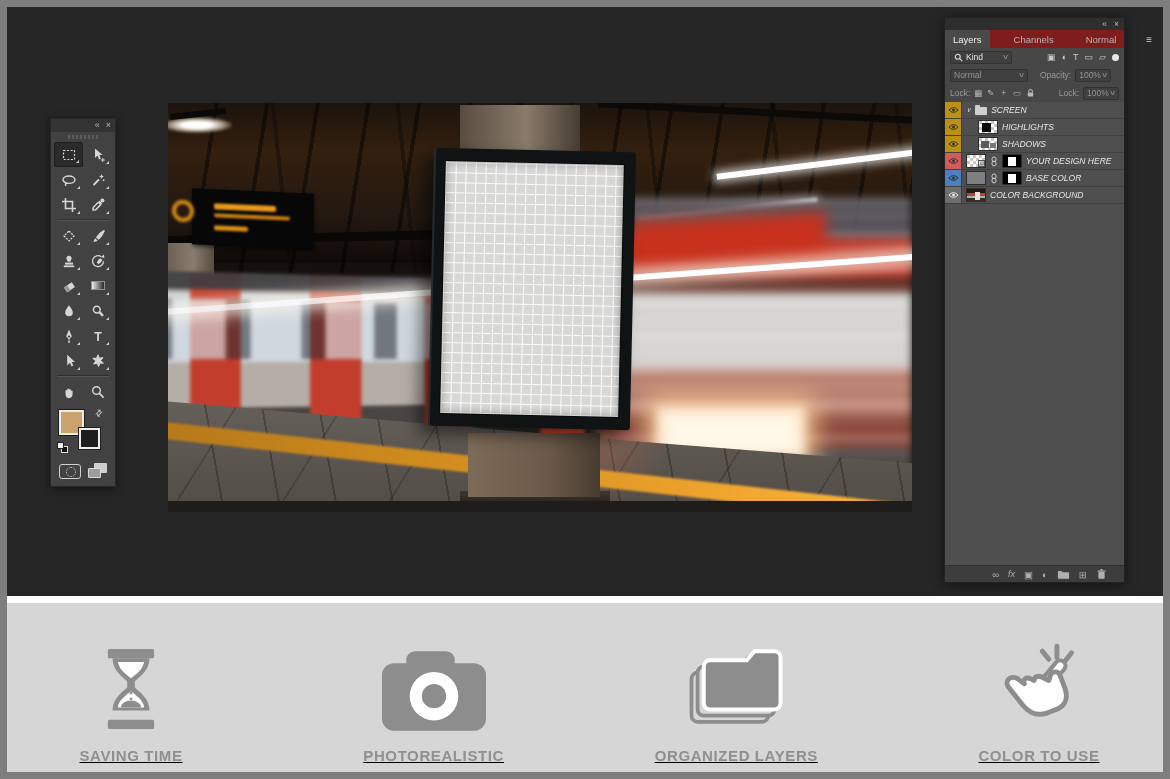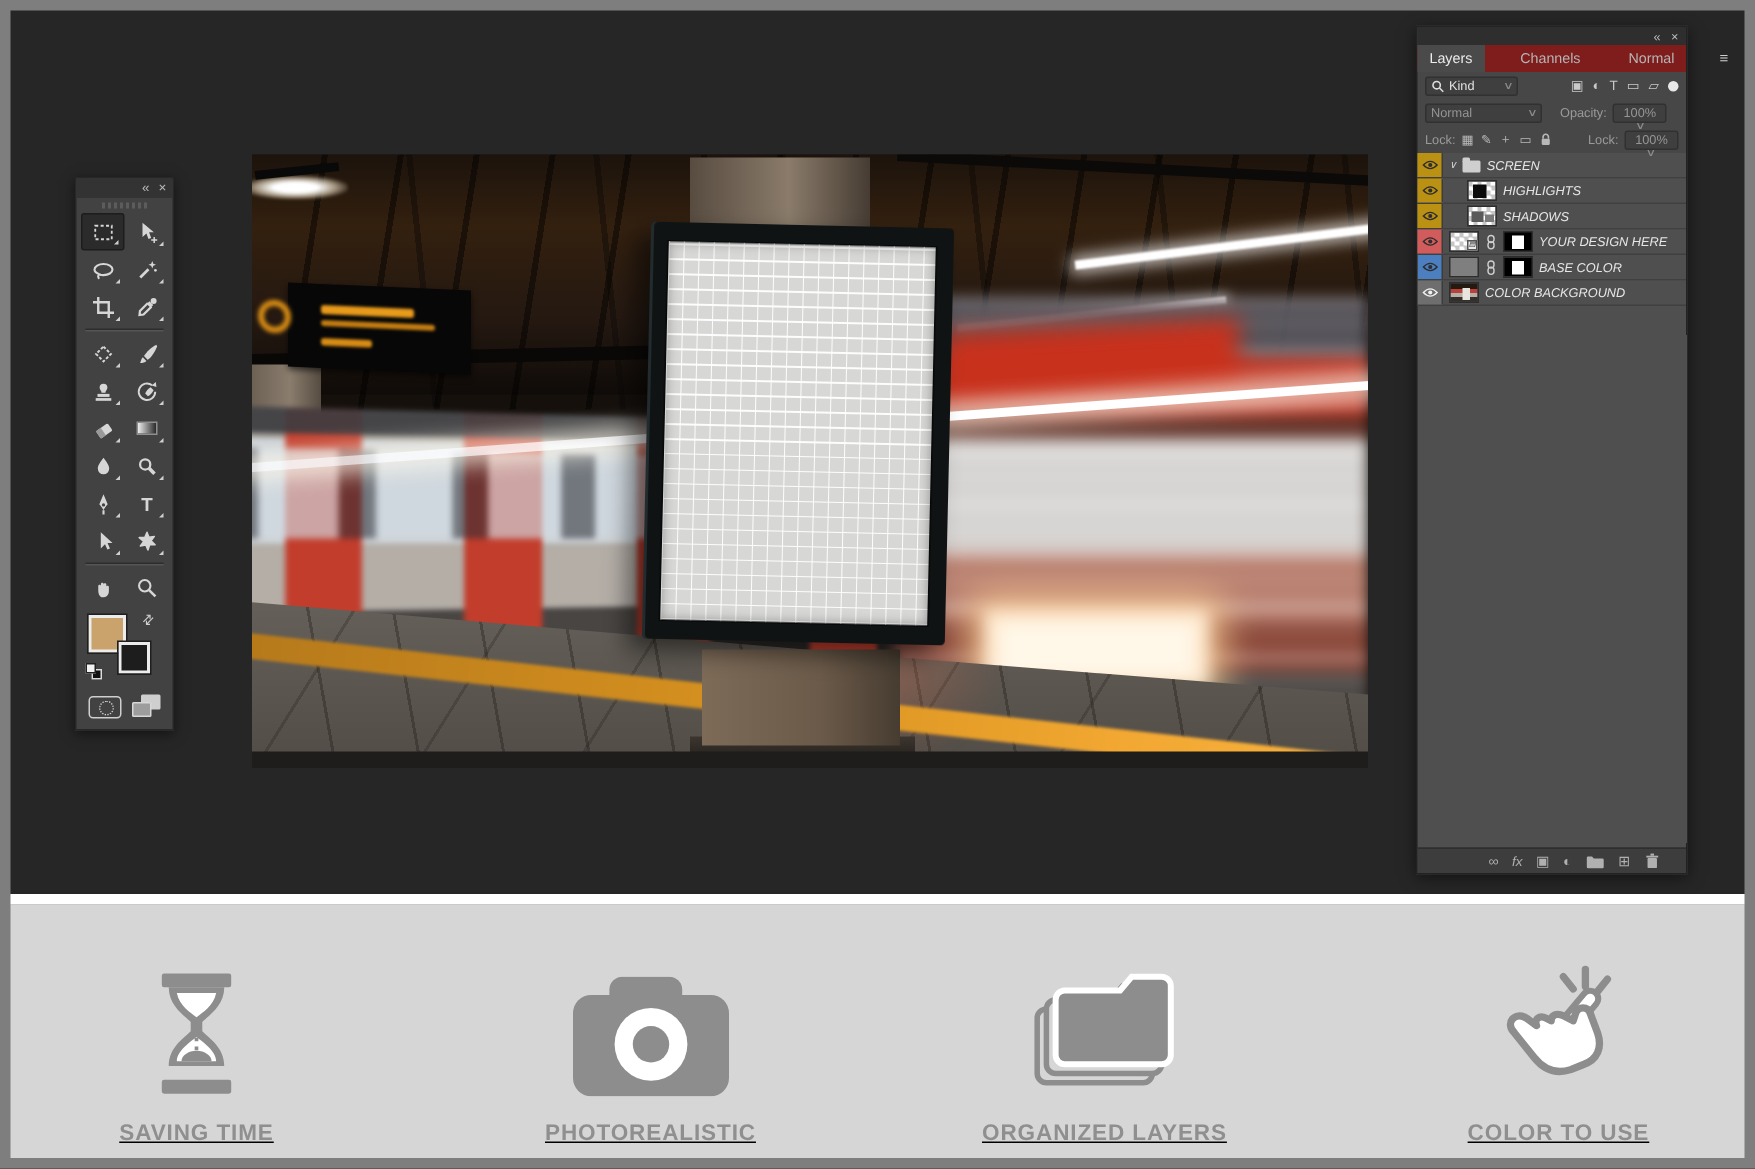--- a/index.html
+++ b/index.html
@@ -100,21 +100,21 @@
   .lp-tab { padding:0 8px; display:flex; align-items:center; }
   .lp-tab.active { background:#4a4a4a; color:#ececec; }
   .lp-menu { margin-left:auto; padding:0 6px; display:flex; align-items:center; color:#cfcfcf; font-size:10px; }
   .lp-row { display:flex; align-items:center; height:18px; padding:0 5px; gap:4px; font-size:8.5px; color:#9a9a9a; }
   .lp-select { display:flex; align-items:center; justify-content:space-between; background:#3f3f3f; border:1px solid #313131; border-radius:2px; height:13px; padding:0 3px; color:#e2e2e2; }
   .lp-select.dim { color:#959595; }
   .lp-chev { font-size:7px; color:#8b8b8b; transform:scaleX(1.4); }
   .kind-box { width:62px; }
   .filt-icons { margin-left:auto; display:flex; gap:6px; color:#c9c9c9; font-size:9px; align-items:center; }
   .filt-toggle { width:7px; height:7px; background:#e8e8e8; border-radius:50%; }
-  .val-box { width:36px;flex-direction:column; }
+  .val-box { width:36px; }
   .lock-icons { display:flex; gap:5px; align-items:center; color:#b8b8b8; font-size:8.5px; }
   .llist { flex:0 0 auto; background:#4f4f4f; }
   .lrow { display:flex; align-items:stretch; height:17px; border-bottom:1px solid rgba(0,0,0,.18); font-size:8.5px; color:#e6e6e6; background:#4f4f4f; }
   .eye-cell { width:17px; display:flex; align-items:center; justify-content:center; border-right:1px solid #3c3c3c; }
   .eye-yellow { background:#bb9113; } .eye-red { background:#d25c5c; } .eye-blue { background:#4b7fc0; } .eye-gray { background:#6e6e6e; }
   .lrow .body { display:flex; align-items:center; gap:4px; padding-left:4px; flex:1;font-style:italic; }
   .indent { padding-left:16px !important; }
   .caret { color:#cfcfcf; font-size:7px; }
   .folder-g { position:relative; width:12px; height:8px; background:#cfcfcf; border-radius:1px; margin-top:2px; }
   .folder-g::before { content:""; position:absolute; left:0; top:-2px; width:5px; height:2.5px; background:#cfcfcf; border-radius:1px 1px 0 0; }

